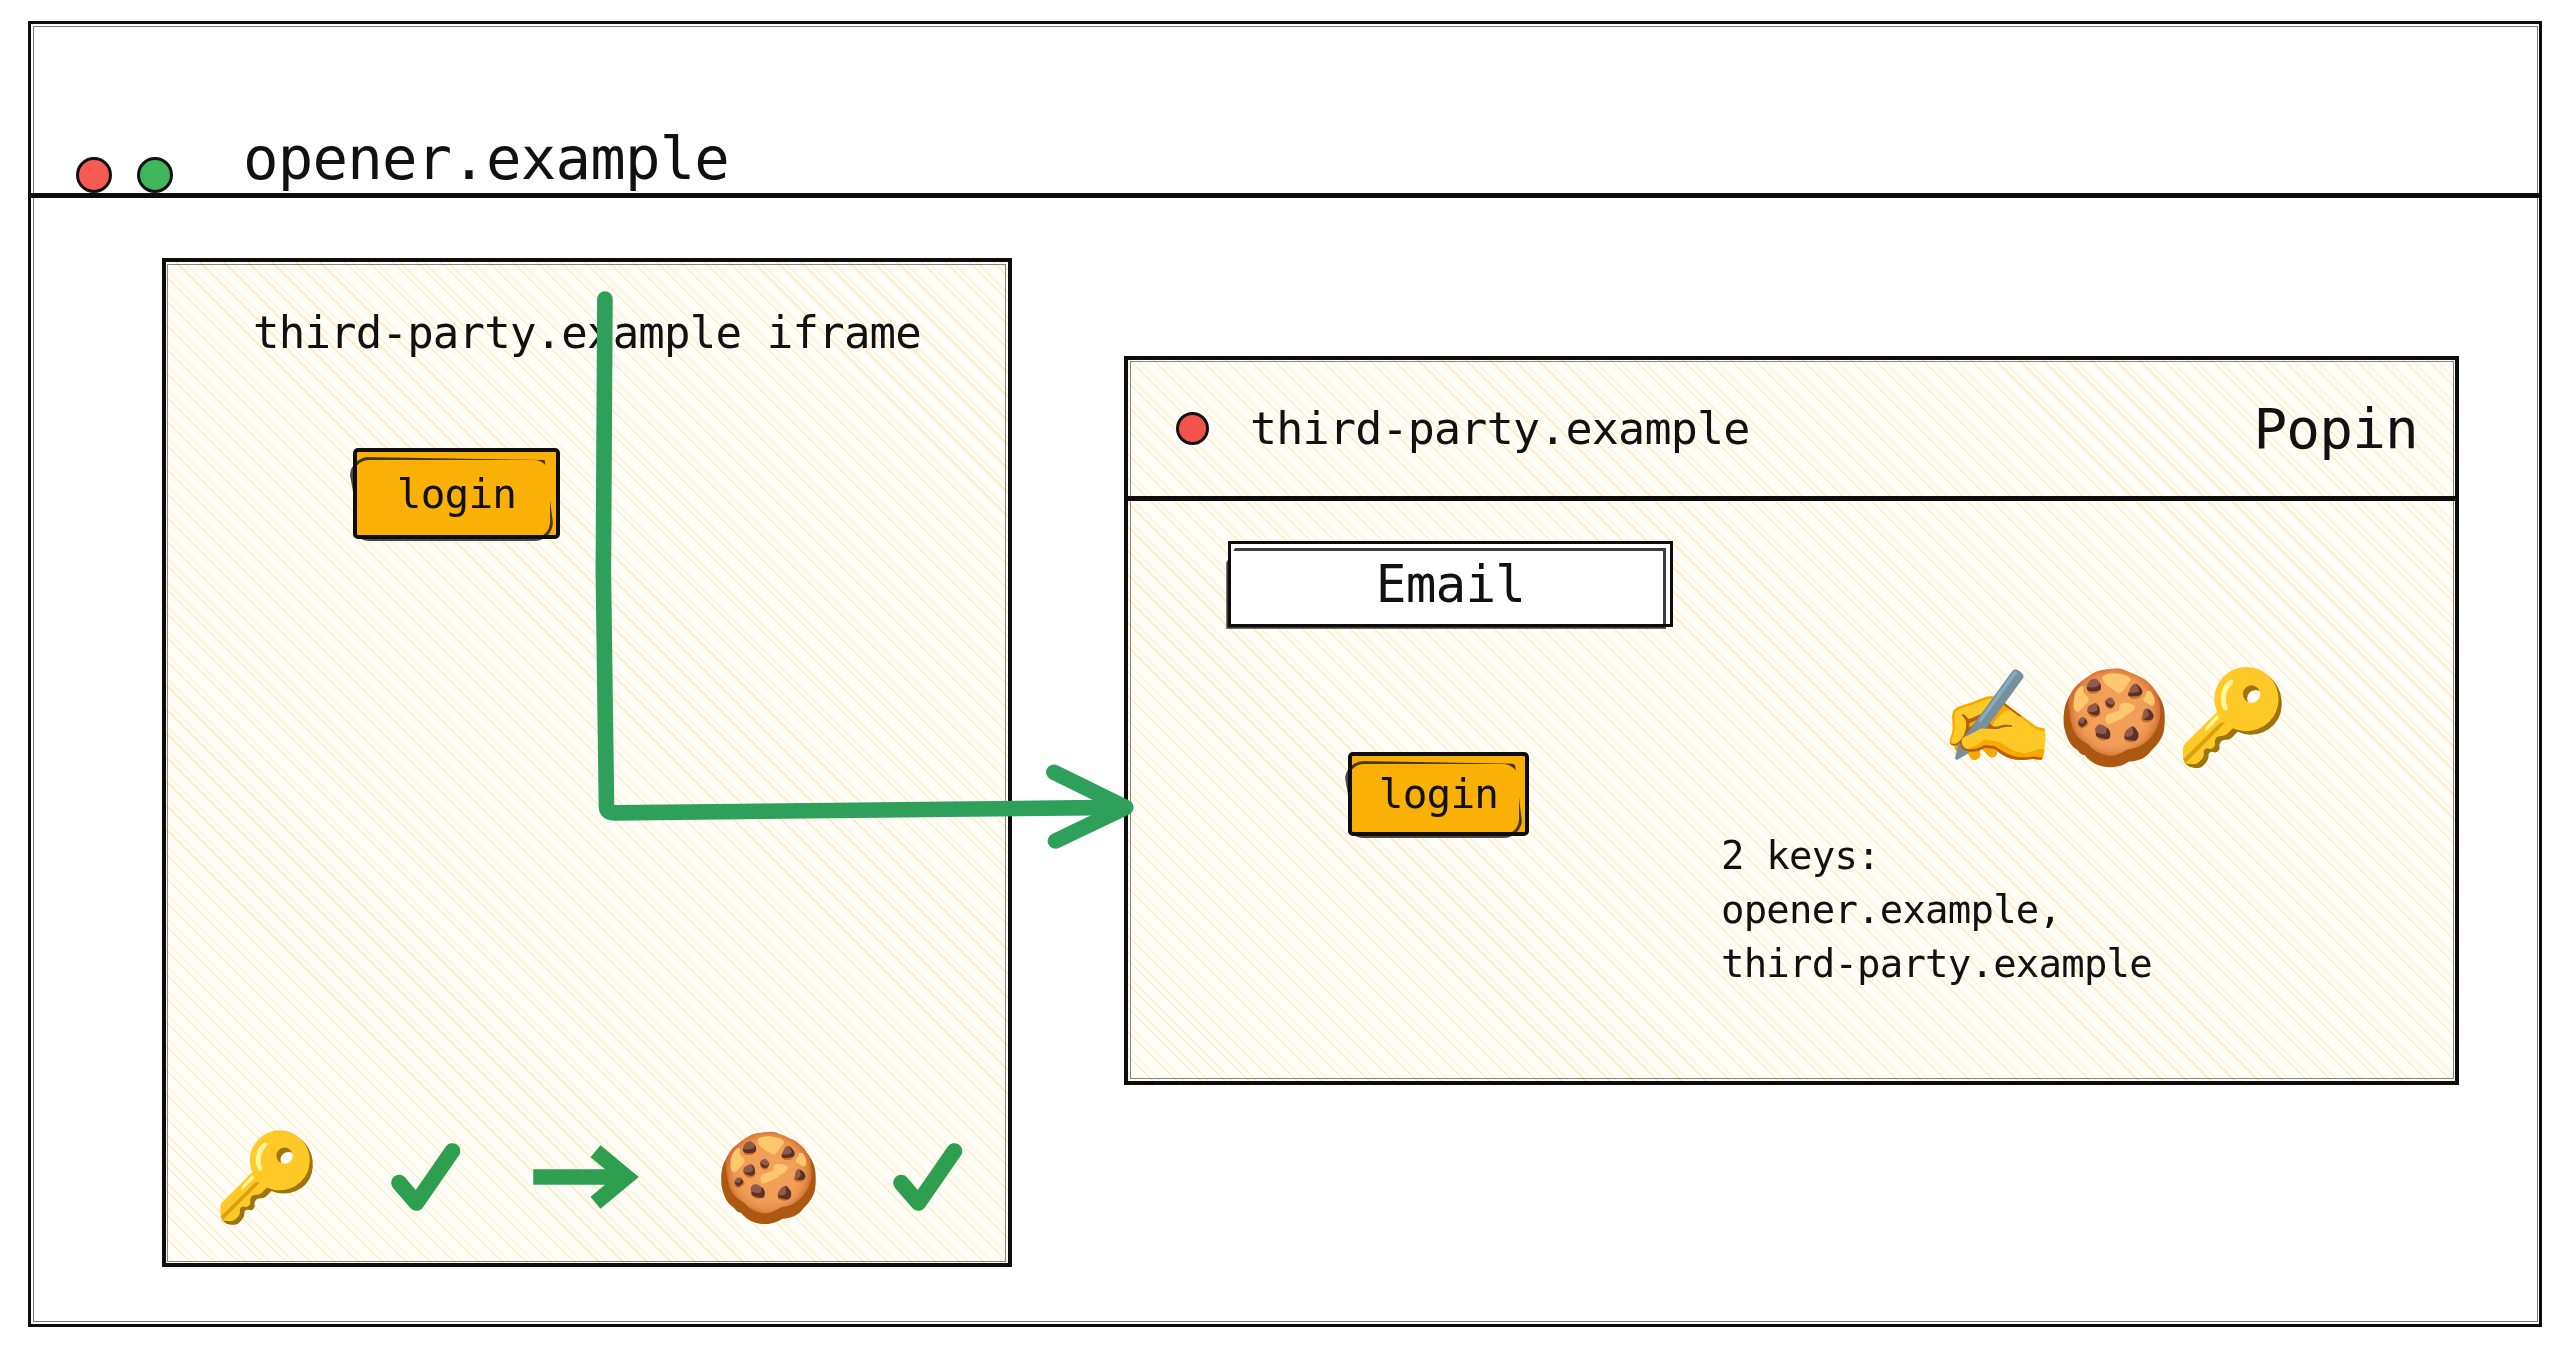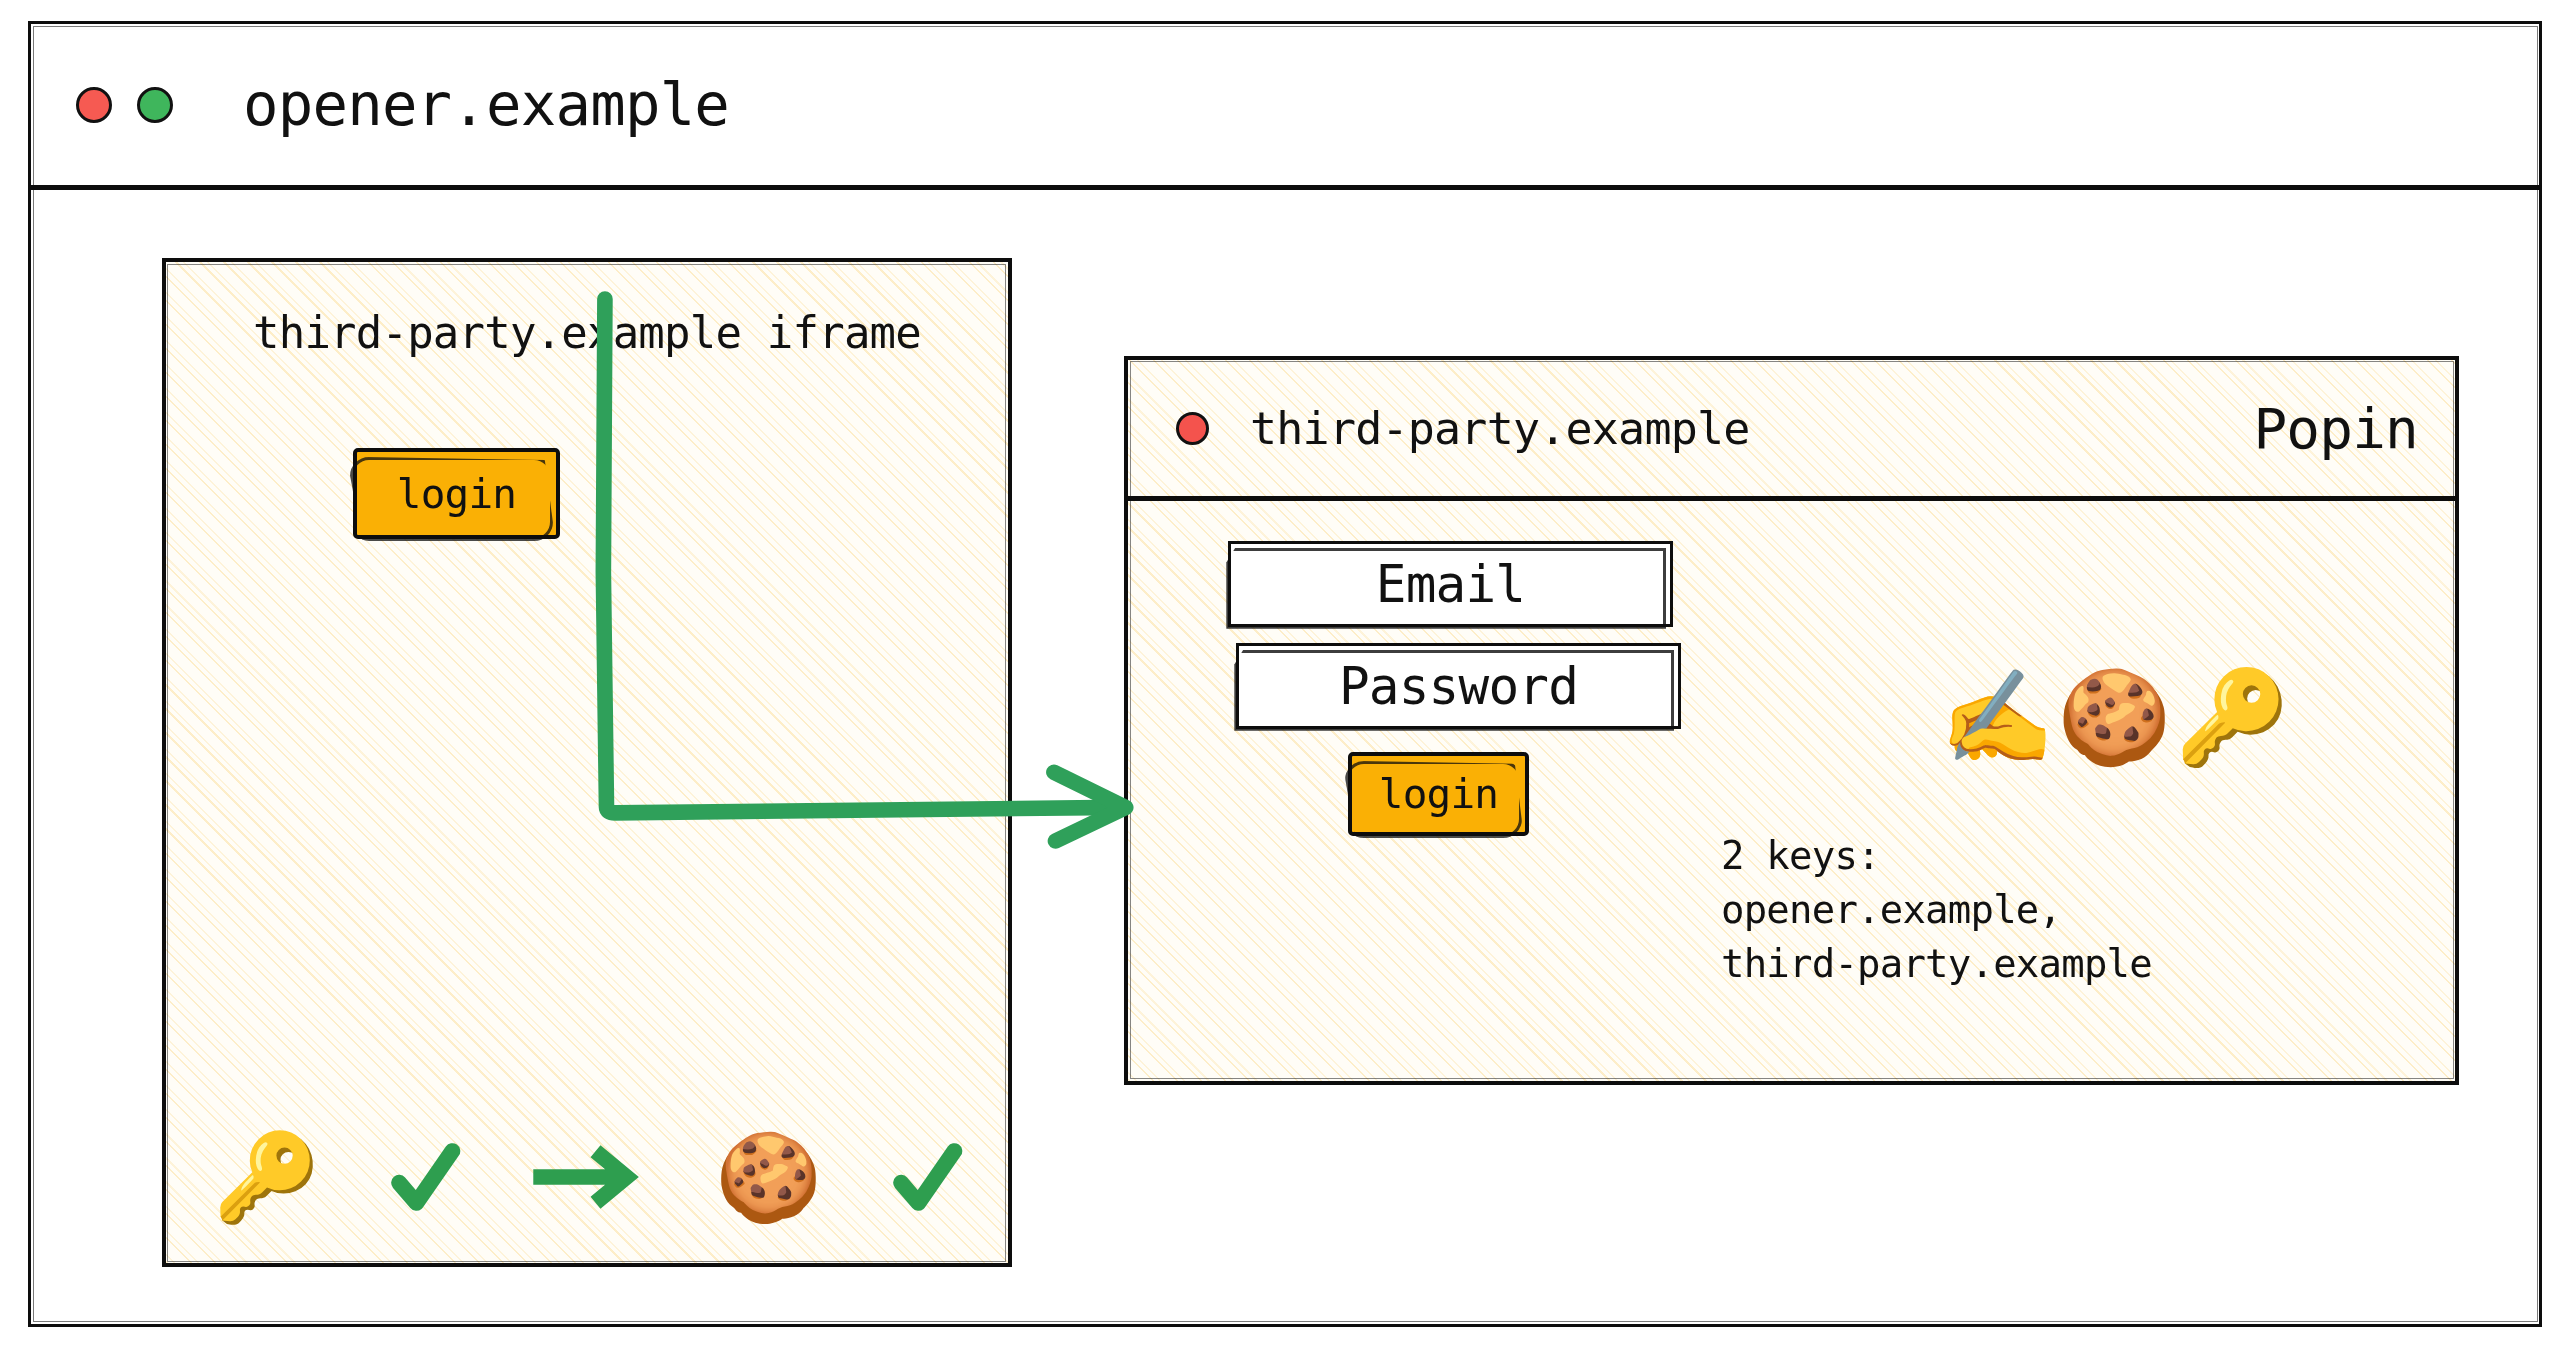--- a/index.html
+++ b/index.html
@@ -31,28 +31,28 @@
   #browser-window::after {
     content: "";
     position: absolute;
     left: 1.6px; top: 2.3px; right: 0.8px; bottom: 1.6px;
     border: 1.6px solid rgba(13,13,13,0.55);
     pointer-events: none;
   }
 
   #titlebar {
     position: absolute;
-    left: 0; top: 0;
+    left: 0; top: 8px;
     width: 100%;
     height: 166px;
     box-sizing: border-box;
     border-bottom: 5.5px solid #0d0d0d;
     background: #ffffff;
     display: flex;
-    align-items: center;
+    align-items: flex-end;
   }
 
   .dot {
     width: 36px;
     height: 36px;
     border-radius: 50%;
     border: 3.9px solid #111111;
     box-sizing: border-box;
     flex: 0 0 auto;
   }
@@ -323,23 +323,20 @@
     <div id="popup-titlebar">
       <span class="dot" style="background:#f4534d"></span>
       <span id="popup-title">third-party.example</span>
       <span id="popup-kind">Popin</span>
     </div>
 
     <div id="email-field" class="sketch-input">
       <span>Email</span>
     </div>
 
-    <div id="password-field" class="sketch-input">
-      <span>Password</span>
-    </div>
 
     <div id="popup-login" class="login-btn">
       <span>login</span>
     </div>
 
     <div id="popup-emoji-row">
       <span class="emoji">✍️</span>
       <span class="emoji">🍪</span>
       <span class="emoji">🔑</span>
     </div>

